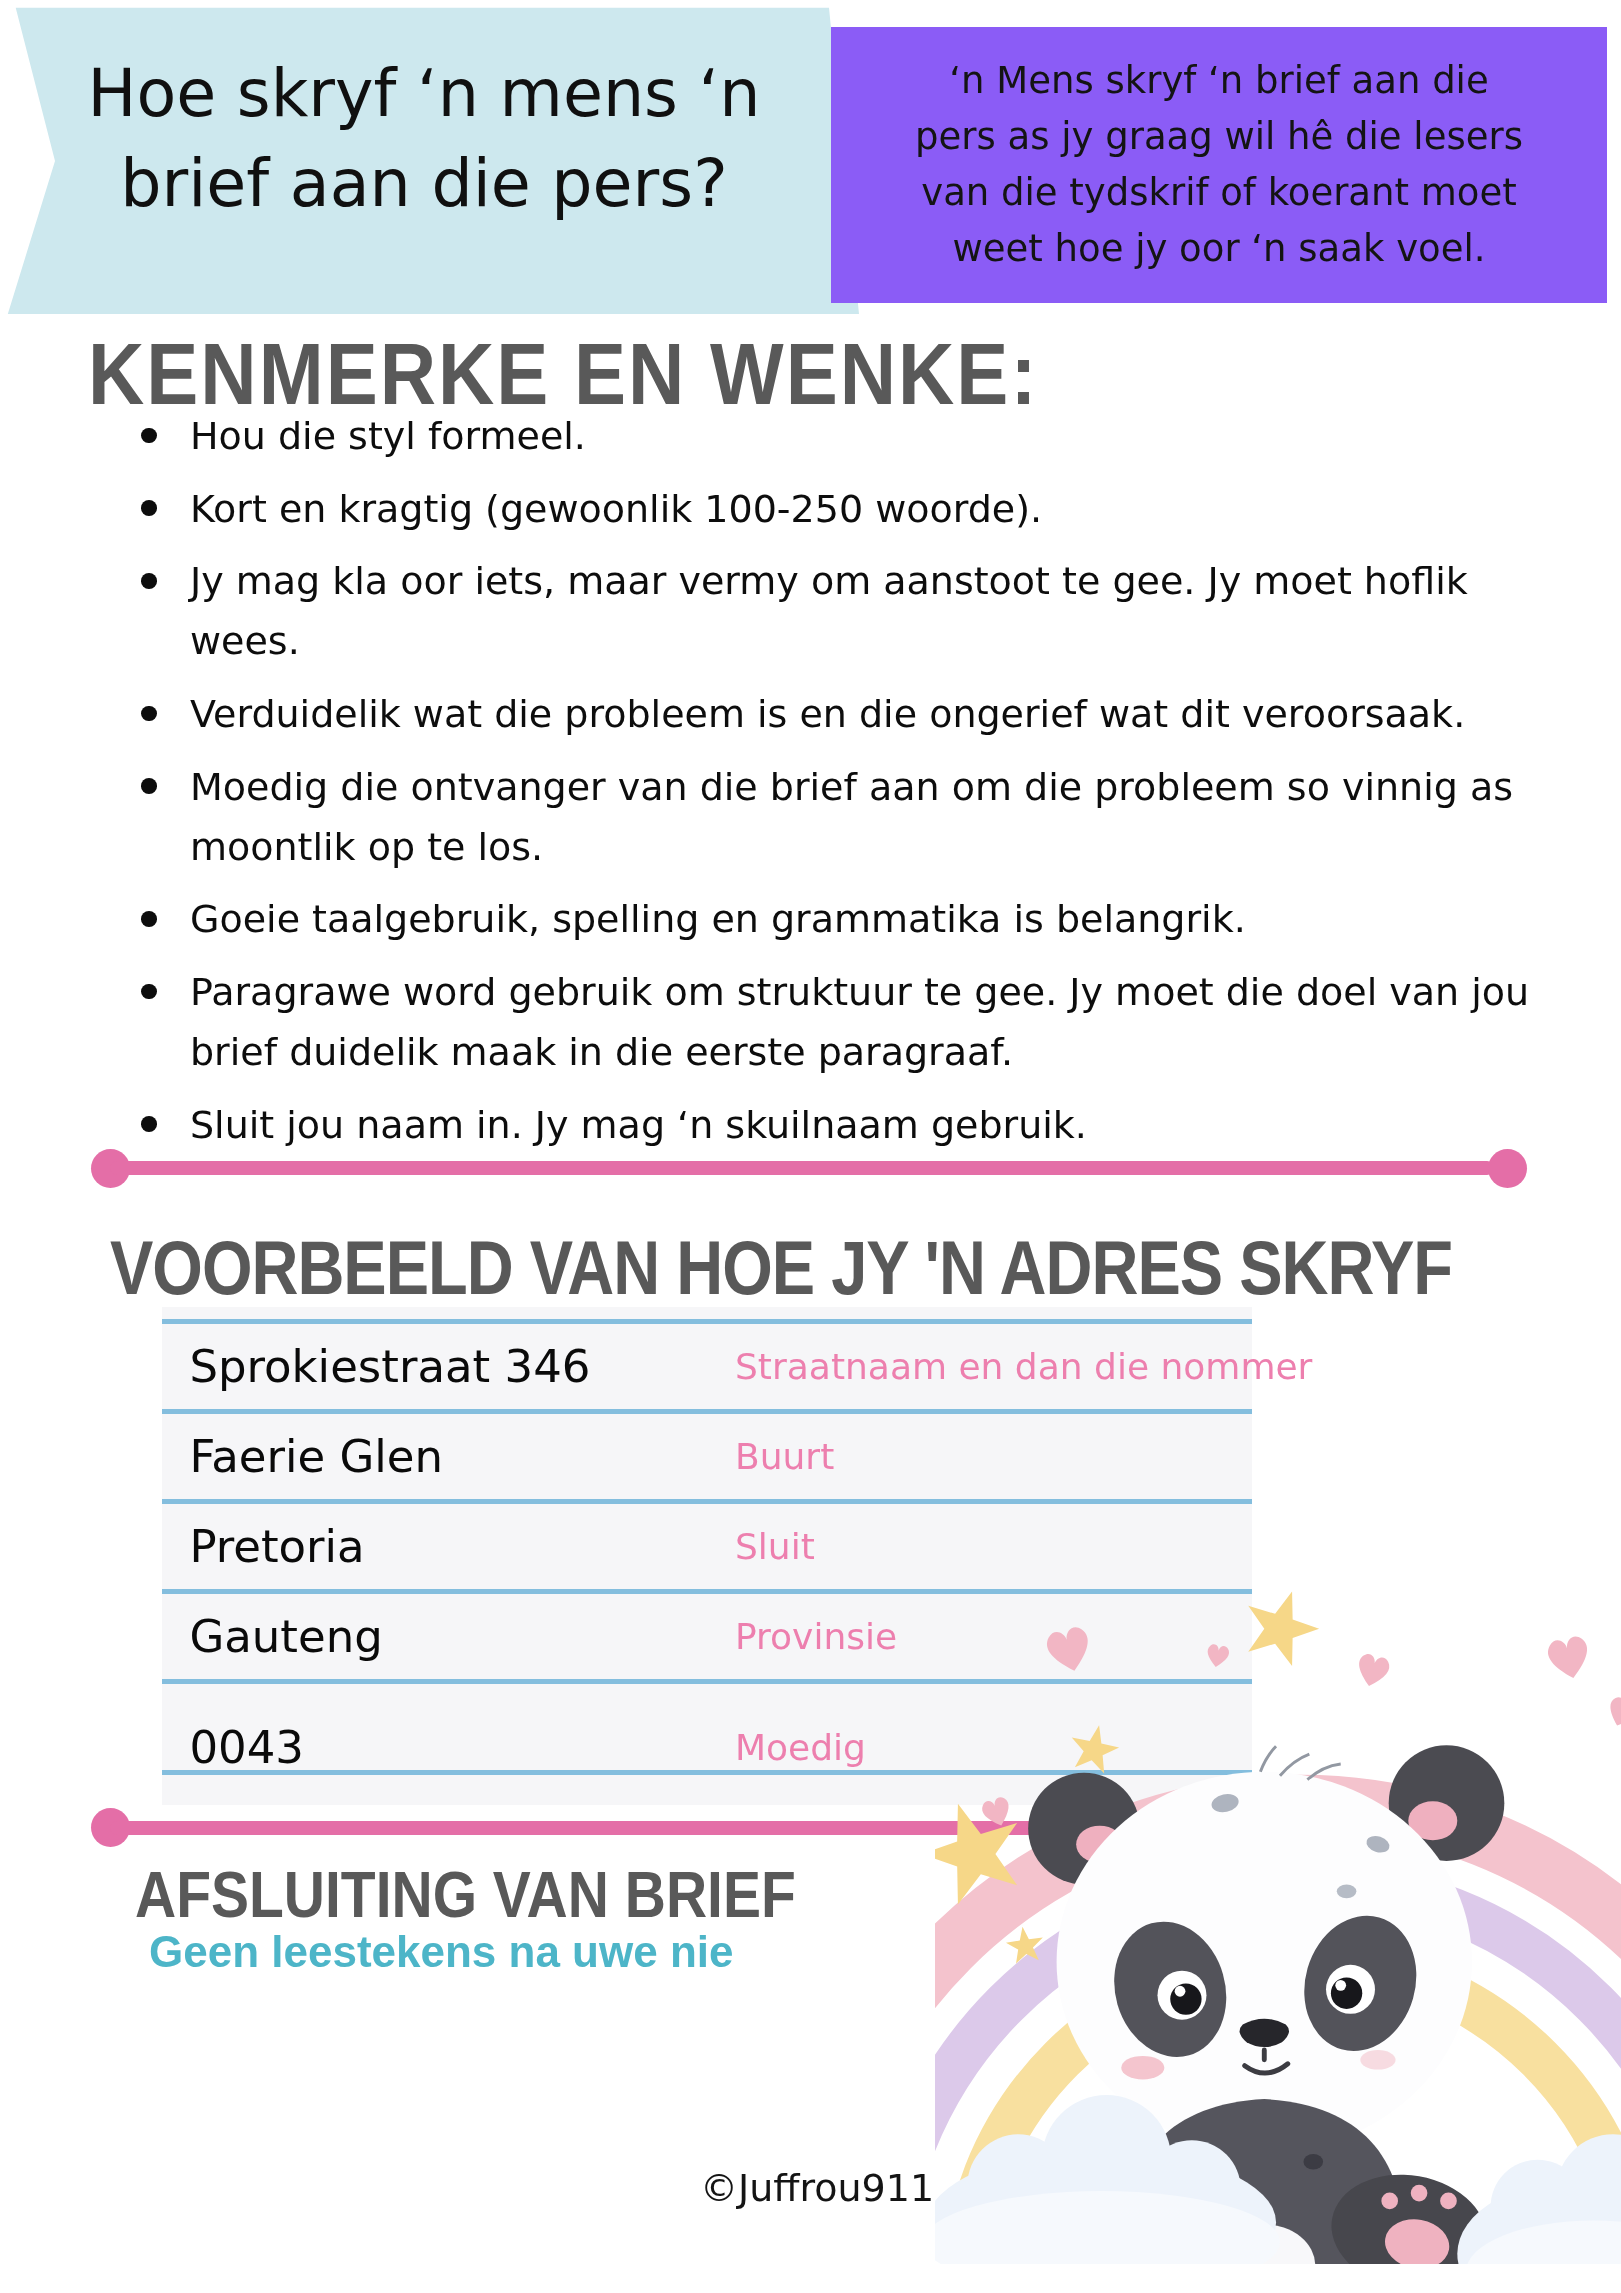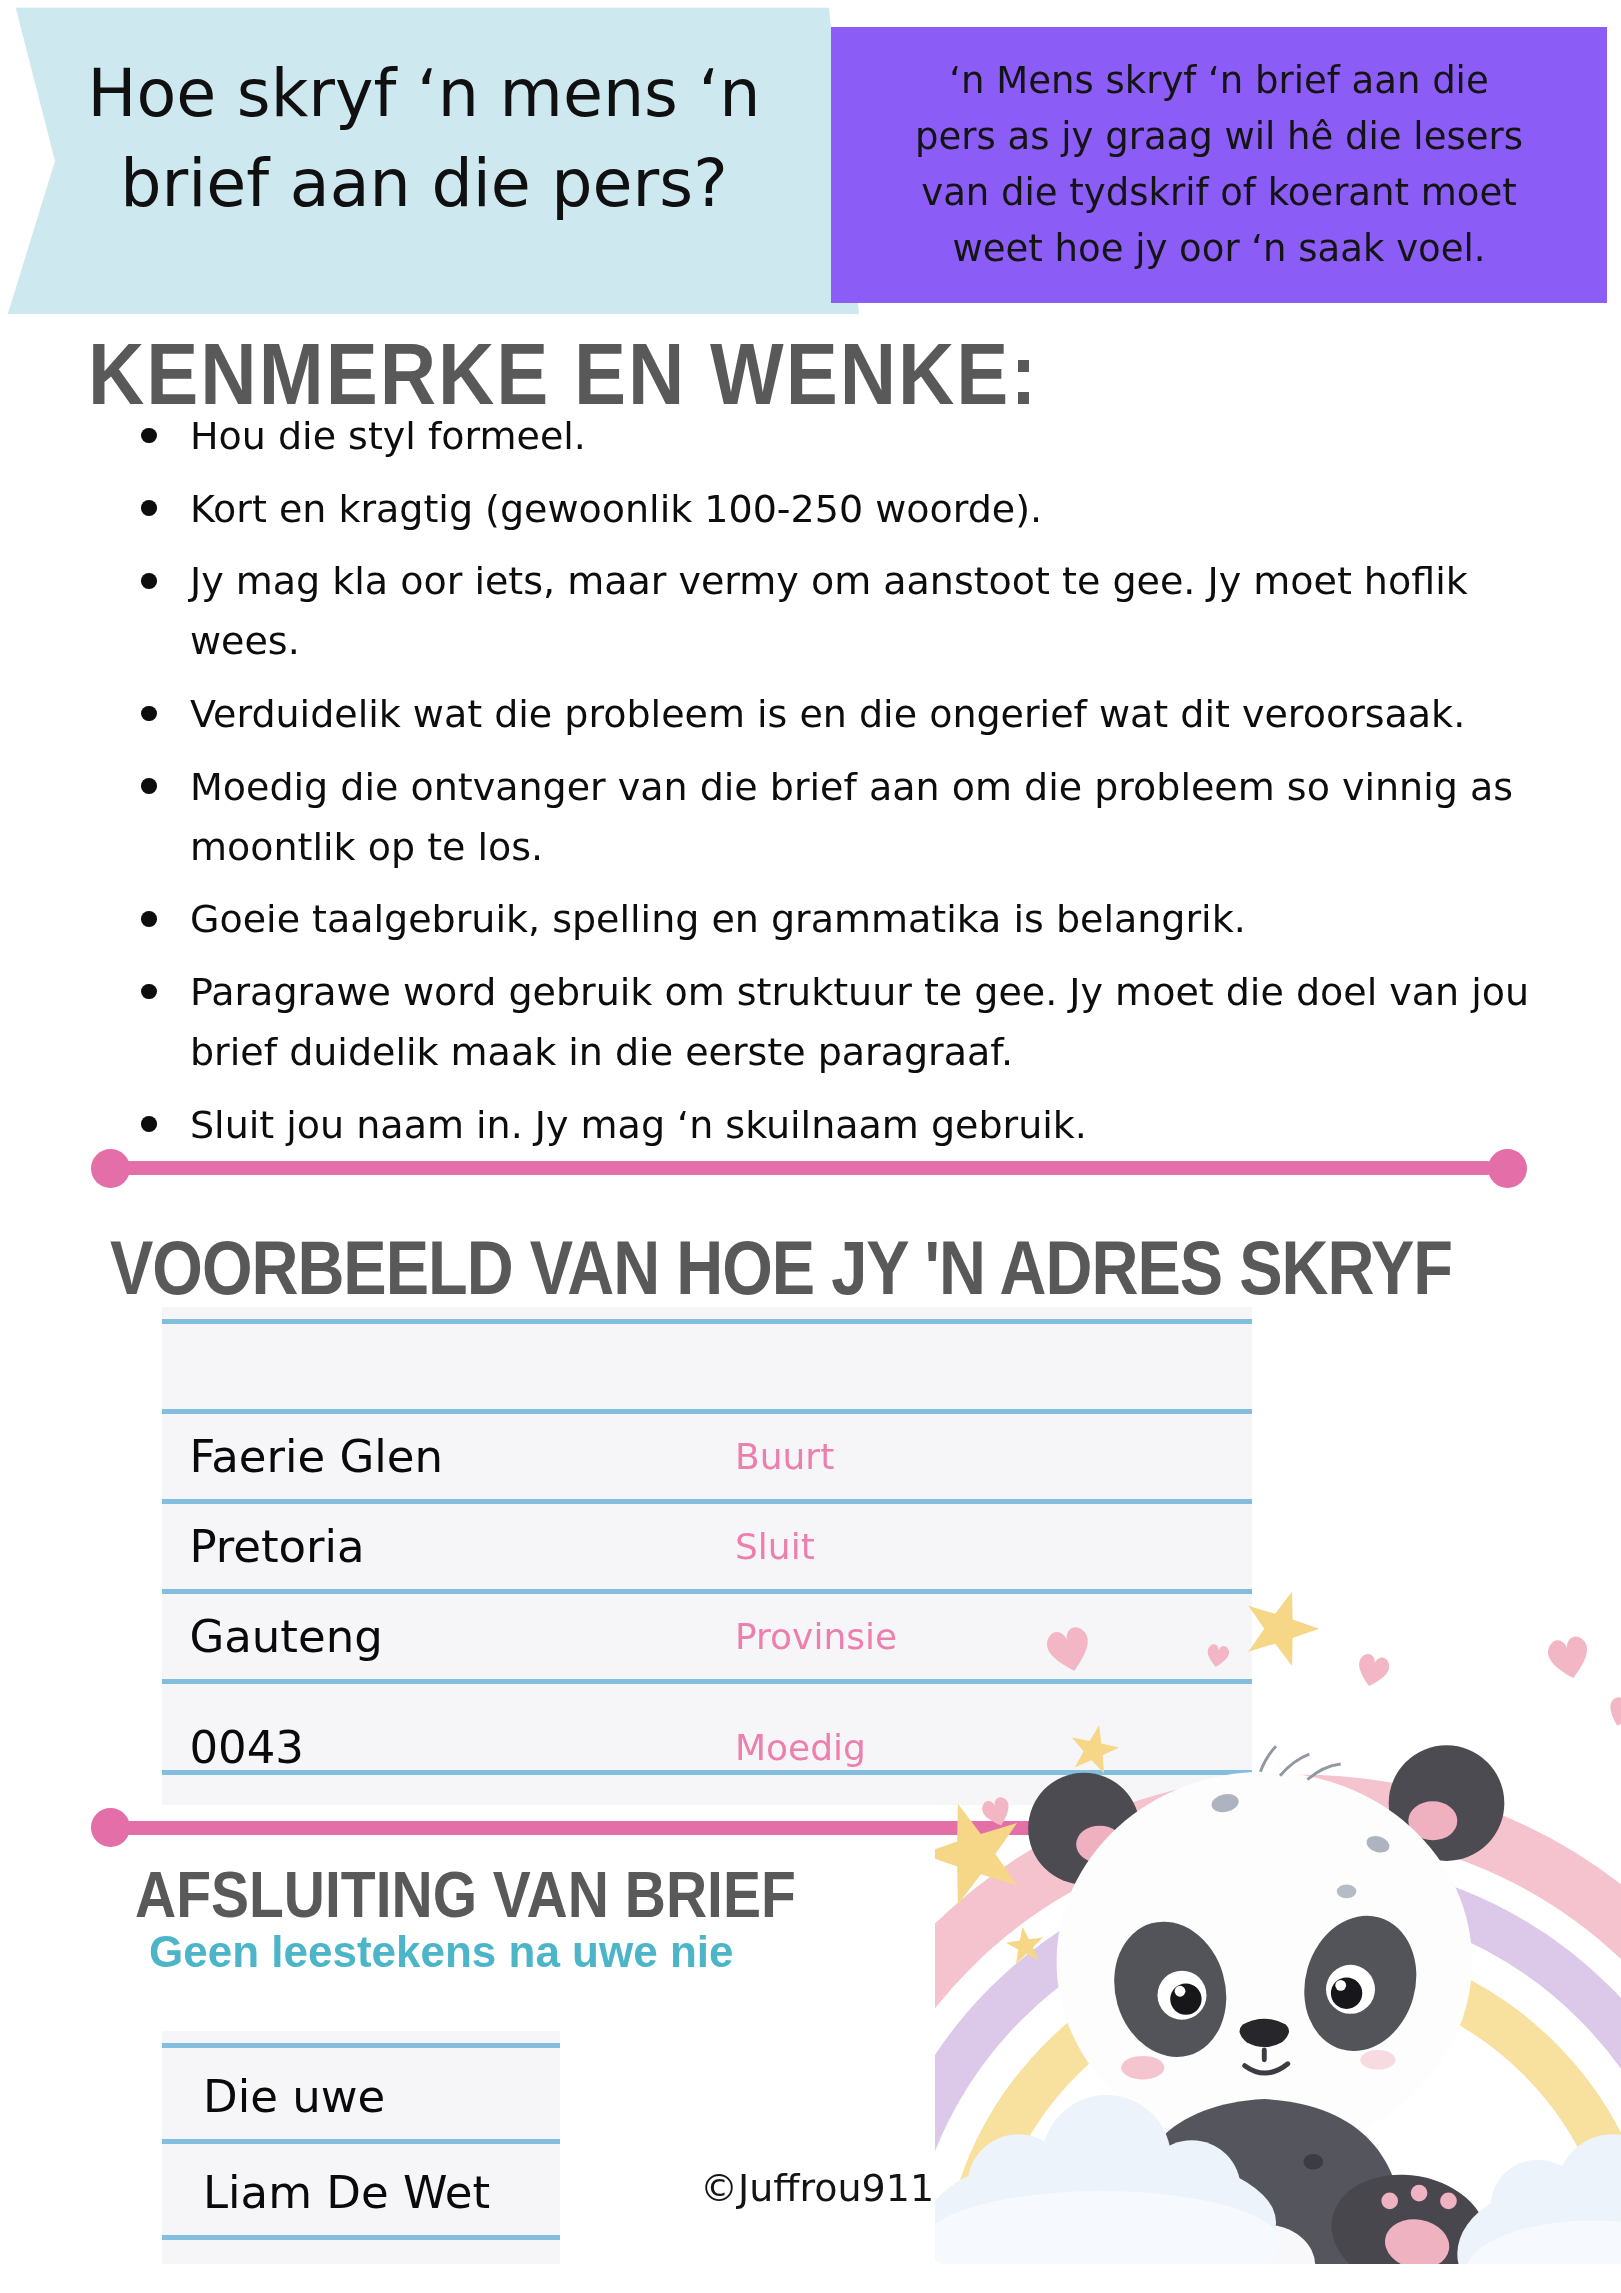--- a/index.html
+++ b/index.html
@@ -92,20 +92,24 @@
   <div id="h-voorbeeld" class="h-gray">VOORBEELD VAN HOE JY 'N ADRES SKRYF</div>
 
   <div class="table1">
     <div class="tline" style="top:11.8px;"></div>
     <div class="tline" style="top:102px;"></div>
     <div class="tline" style="top:192px;"></div>
     <div class="tline" style="top:282px;"></div>
     <div class="tline" style="top:372px;"></div>
     <div class="tline" style="top:463px;"></div>
 
+    <div class="trow" style="top:16.7px;">
+      <span class="val">Sprokiestraat 346</span>
+      <span class="lab">Straatnaam en dan die nommer</span>
+    </div>
     <div class="trow" style="top:107px;">
       <span class="val">Faerie Glen</span>
       <span class="lab">Buurt</span>
     </div>
     <div class="trow" style="top:197px;">
       <span class="val">Pretoria</span>
       <span class="lab">Sluit</span>
     </div>
     <div class="trow" style="top:287px;">
       <span class="val">Gauteng</span>
@@ -116,27 +120,20 @@
       <span class="lab">Moedig</span>
     </div>
   </div>
 
   <div class="divider-dot" style="left:91px;top:1808px;"></div>
   <div class="divider-line" style="left:110px;top:1821px;width:1010px;"></div>
 
   <div id="h-afsluiting" class="h-gray">AFSLUITING VAN BRIEF</div>
   <div id="h-teal">Geen leestekens na uwe nie</div>
 
-  <div class="table2">
-    <div class="tline" style="top:11.8px;"></div>
-    <div class="tline" style="top:108px;"></div>
-    <div class="tline" style="top:204px;"></div>
-    <div class="t2row" style="top:39px;">Die uwe</div>
-    <div class="t2row" style="top:135px;">Liam De Wet</div>
-  </div>
 
   <div class="credit">©Juffrou911</div>
 
   <svg id="panda-svg" width="686" height="725" viewBox="0 0 700 740">
 
     <g>
       <path d="M -132,745 A 505,505 0 0 1 878,745" stroke="#f4c3cd" stroke-width="58" fill="none"></path>
       <path d="M -52,745  A 425,425 0 0 1 798,745" stroke="#dcc9ea" stroke-width="46" fill="none"></path>
       <path d="M 28,745   A 345,345 0 0 1 718,745" stroke="#f8e09f" stroke-width="46" fill="none"></path>
     </g>

